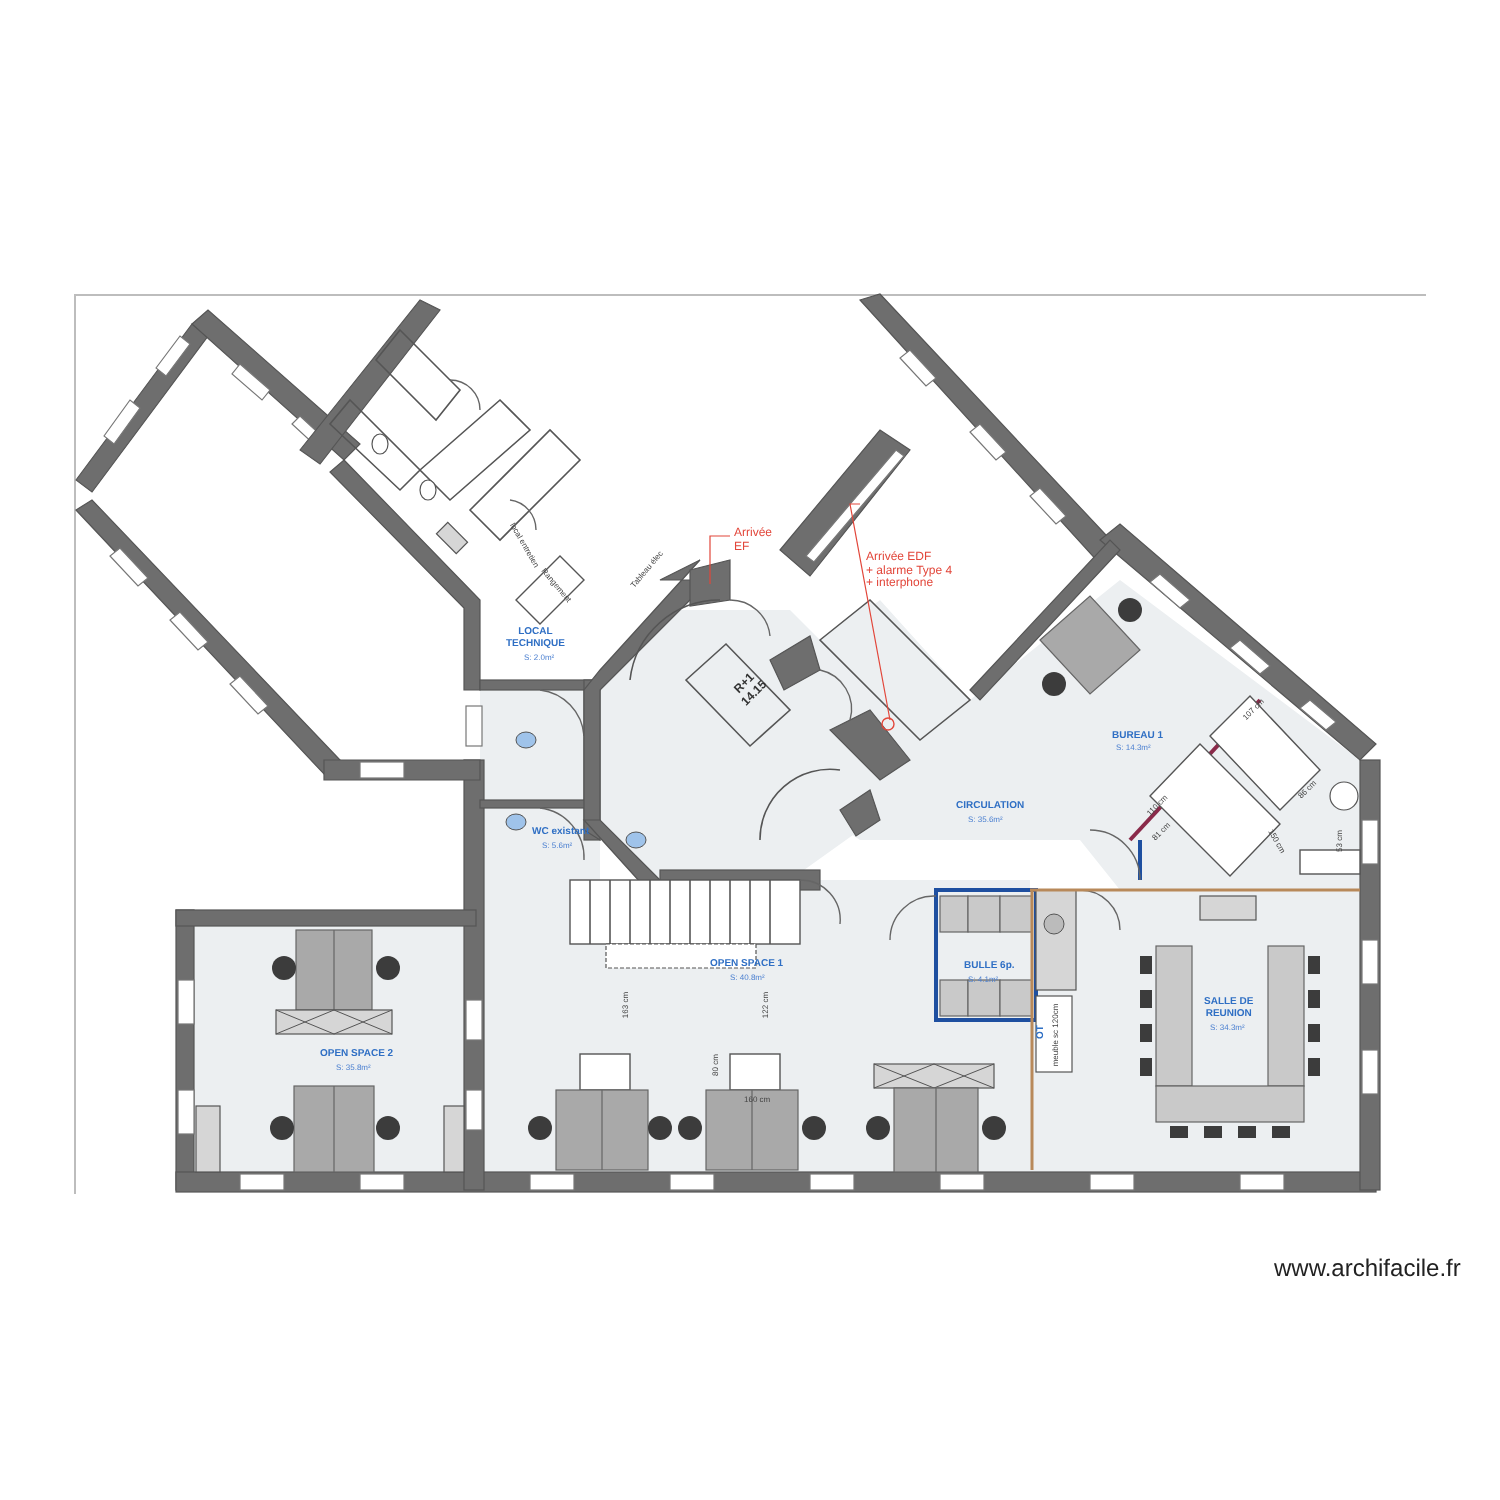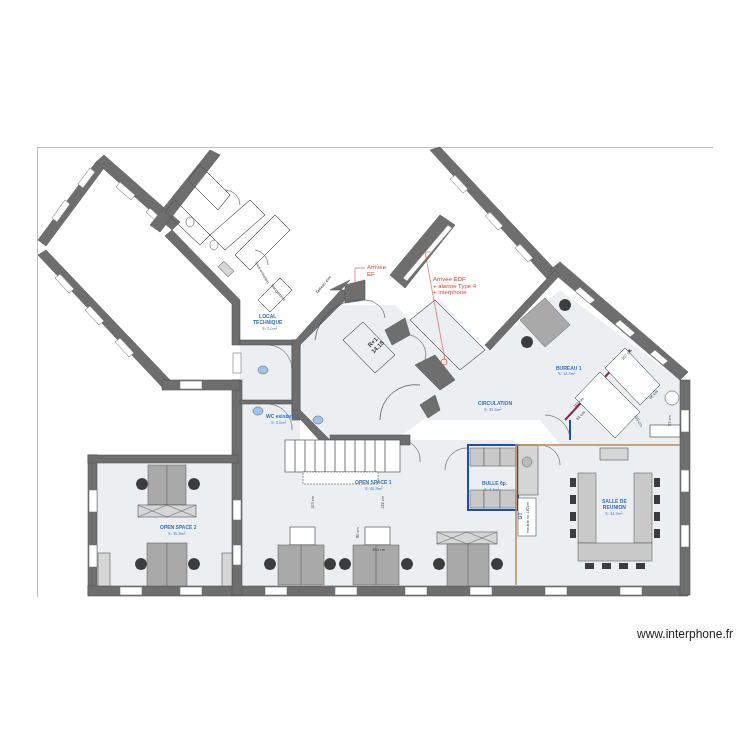--- a/index.html
+++ b/index.html
@@ -305,13 +305,13 @@
 <div class="dim" style="left:376px;top:500px;transform:rotate(-90deg);">122 cm</div>
 <div class="dim" style="left:352px;top:530px;transform:rotate(-90deg);">80 cm</div>
 <div class="dim" style="left:372px;top:547px;">160 cm</div>
 <div class="dim" style="left:620px;top:352px;transform:rotate(-45deg);">107 cm</div>
 <div class="dim" style="left:572px;top:400px;transform:rotate(-45deg);">110 cm</div>
 <div class="dim" style="left:575px;top:413px;transform:rotate(-45deg);">81 cm</div>
 <div class="dim" style="left:648px;top:392px;transform:rotate(-45deg);">86 cm</div>
 <div class="dim" style="left:632px;top:418px;transform:rotate(60deg);">150 cm</div>
 <div class="dim" style="left:664px;top:418px;transform:rotate(-90deg);">53 cm</div>
 
-<div class="watermark">www.interphone.fr</div>
+<div class="watermark">www.archifacile.fr</div>
 
 </body></html>

